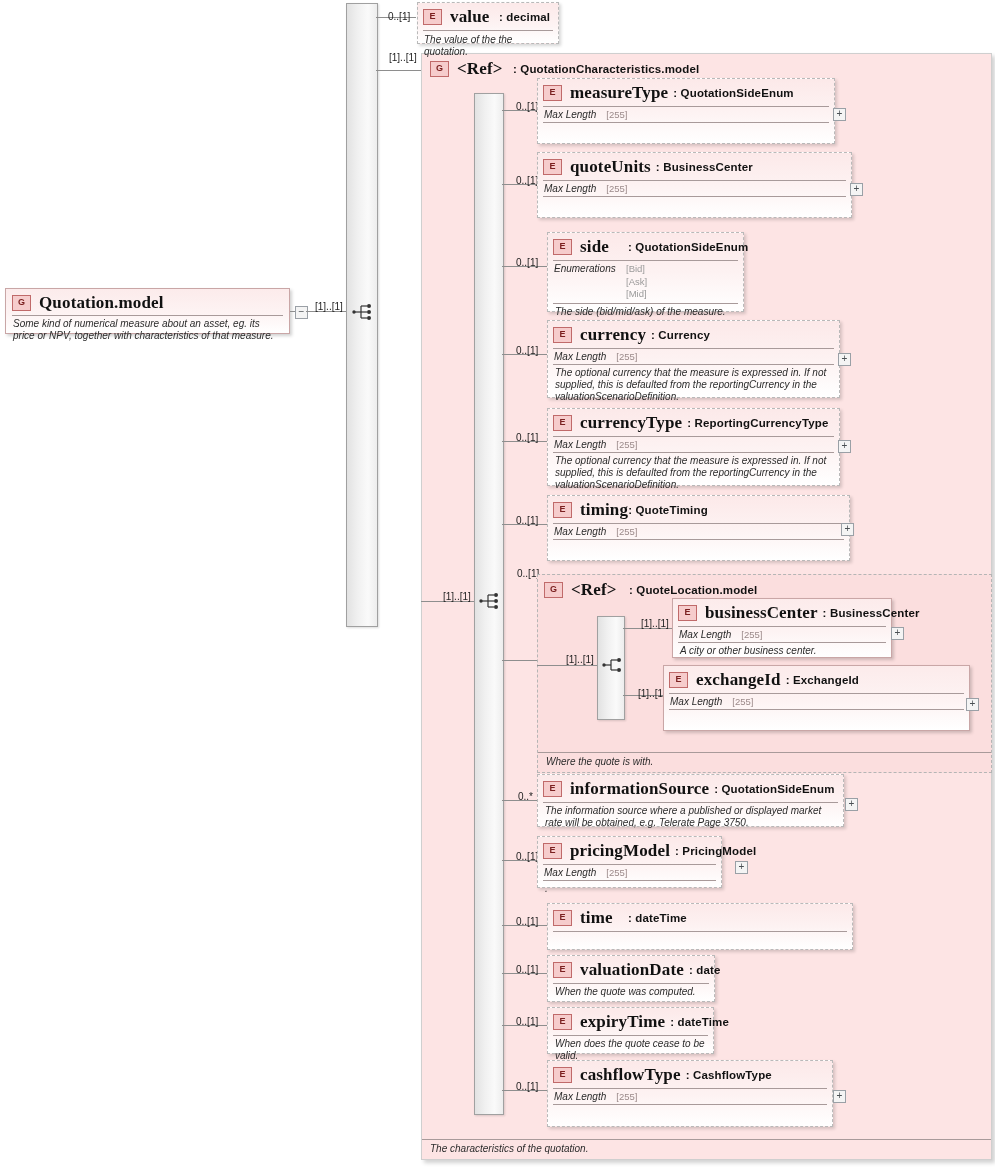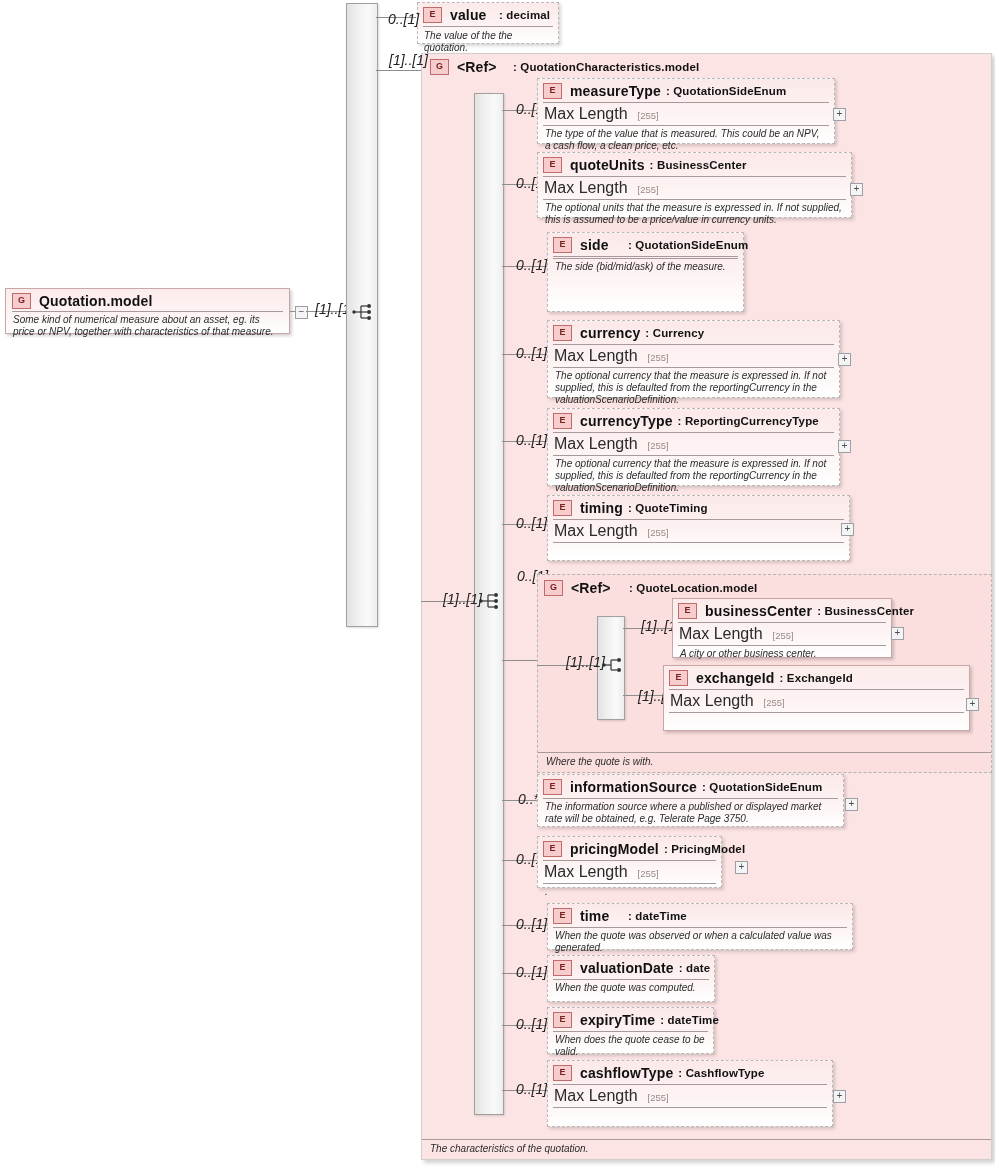--- a/index.html
+++ b/index.html
@@ -15,40 +15,40 @@
               box-shadow:2px 2px 3px rgba(0,0,0,.18);}
   .node.dashed{border:1px dashed #b9b9b9;background:linear-gradient(180deg,#fce9e9 0%,#fdf2f2 50%,#ffffff 100%);}
   .node.dashed-sh{box-shadow:2px 2px 3px rgba(0,0,0,.16);}
 
   .nrow{display:flex;align-items:center;padding:4px 6px 3px 6px;}
   .badge{
     width:17px;height:14px;min-width:17px;border:1px solid #c06a6a;background:#f6cccc;
     color:#7a2020;font-size:9px;font-weight:bold;line-height:12px;text-align:center;
     margin-right:8px;font-family:"Liberation Sans",sans-serif;
   }
-  .nm{font-weight:bold;font-size:14px;letter-spacing:.15px;color:#111;white-space:nowrap;}
+  .nm{font-weight:bold;font-size:17px;letter-spacing:.15px;color:#111;white-space:nowrap;font-family:Liberation Serif, serif;}
   .tp{font-weight:bold;font-size:11.5px;letter-spacing:.15px;color:#111;white-space:nowrap;}
   .sep{border-top:1px solid #a89a9a;margin:0 6px;}
   .facet{display:flex;align-items:baseline;padding:2px 6px 2px 6px;}
-  .facet .fl{font-size:16px;color:#2a2a2a;text-align:center;}
+  .facet .fl{font-style:italic;font-size:10px;color:#2a2a2a;text-align:center;}
   .facet .fv{font-size:9.5px;color:#9b8a8a;margin-left:10px;}
   .enum{display:flex;padding:2px 6px 1px 6px;}
   .enum .fl{font-style:italic;font-size:10px;color:#2a2a2a;min-width:72px;}
   .enum .evals{font-size:9.5px;color:#9b9b9b;line-height:12.5px;}
   .doc{font-style:italic;font-size:10px;line-height:12px;color:#2b2b2b;padding:2px 7px 4px 7px;}
 
   
   .plus,.minus{
     position:absolute;width:11px;height:11px;border:1px solid #9aa0a6;background:#f4f4f4;
     font-size:10px;line-height:9px;text-align:center;color:#4a5054;
     font-family:"Liberation Sans",sans-serif;
   }
 
   
-  .card{position:absolute;font-style:italic;font-size:14px;color:#222;white-space:nowrap;}
+  .card{position:absolute;font-size:10px;color:#222;white-space:nowrap;}
 
   
   .hline{position:absolute;height:0;border-top:1px solid #8e8e8e;}
 
   
   .seqbar{position:absolute;border:1px solid #a0a0a0;
           background:linear-gradient(90deg,#e2e2e2 0%,#f0f0f0 35%,#fafafa 70%,#ededed 100%);
           box-shadow:1px 1px 2px rgba(0,0,0,.14);}
   .seqicon{position:absolute;}
 
@@ -136,51 +136,57 @@
     <span class="badge">E</span>
     <span class="nm">measureType</span>
     <span class="tp" style="margin-left:5px;">: QuotationSideEnum</span>
   </div>
   <div class="sep" style="margin:1px 5px 0 5px;"></div>
   <div class="facet">
     <span class="fl">Max Length</span>
     <span class="fv">[255]</span>
   </div>
   <div class="sep" style="margin:0 5px;"></div>
-  <div class="doc">The type of the value that is measured. This could be an NPV, a cash flow, a clean price, etc.</div>
 </div>
 <div class="plus" style="left:833px;top:108px;">+</div>
 
 <div class="hline" style="left:502px;top:184px;width:35px;"></div>
 <div class="card" style="left:516px;top:175px;">0..[1]</div>
 <div class="node dashed dashed-sh" style="left:537px;top:152px;width:315px;height:66px;">
   <div class="nrow" style="padding:4px 5px 2px 5px;">
     <span class="badge">E</span>
     <span class="nm">quoteUnits</span>
     <span class="tp" style="margin-left:5px;">: BusinessCenter</span>
   </div>
   <div class="sep" style="margin:1px 5px 0 5px;"></div>
   <div class="facet">
     <span class="fl">Max Length</span>
     <span class="fv">[255]</span>
   </div>
   <div class="sep" style="margin:0 5px;"></div>
-  <div class="doc">The optional units that the measure is expressed in. If not supplied, this is assumed to be a price/value in currency units.</div>
 </div>
 <div class="plus" style="left:850px;top:183px;">+</div>
 
 <div class="hline" style="left:502px;top:266px;width:45px;"></div>
 <div class="card" style="left:516px;top:257px;">0..[1]</div>
 <div class="node dashed dashed-sh" style="left:547px;top:232px;width:197px;height:80px;">
   <div class="nrow" style="padding:4px 5px 2px 5px;">
     <span class="badge">E</span>
     <span class="nm" style="min-width:48px;">side</span>
     <span class="tp">: QuotationSideEnum</span>
   </div>
   <div class="sep" style="margin:1px 5px 0 5px;"></div>
+  <div class="enum">
+    <span class="fl">Enumerations</span>
+    <span class="evals">
+      <span>[Bid]</span><br>
+      <span>[Ask]</span><br>
+      <span>[Mid]</span>
+    </span>
+  </div>
   <div class="sep" style="margin:1px 5px 0 5px;"></div>
   <div class="doc">The side (bid/mid/ask) of the measure.</div>
 </div>
 
 <div class="hline" style="left:502px;top:354px;width:45px;"></div>
 <div class="card" style="left:516px;top:345px;">0..[1]</div>
 <div class="node dashed dashed-sh" style="left:547px;top:320px;width:293px;height:78px;">
   <div class="nrow" style="padding:4px 5px 2px 5px;">
     <span class="badge">E</span>
     <span class="nm">currency</span>
@@ -325,21 +331,20 @@
 
 <div class="hline" style="left:502px;top:925px;width:45px;"></div>
 <div class="card" style="left:516px;top:916px;">0..[1]</div>
 <div class="node dashed dashed-sh" style="left:547px;top:903px;width:306px;height:47px;">
   <div class="nrow" style="padding:4px 5px 2px 5px;">
     <span class="badge">E</span>
     <span class="nm" style="min-width:48px;">time</span>
     <span class="tp">: dateTime</span>
   </div>
   <div class="sep" style="margin:1px 5px 0 5px;"></div>
-  <div class="doc">When the quote was observed or when a calculated value was generated.</div>
 </div>
 
 <div class="hline" style="left:502px;top:973px;width:45px;"></div>
 <div class="card" style="left:516px;top:964px;">0..[1]</div>
 <div class="node dashed dashed-sh" style="left:547px;top:955px;width:168px;height:47px;">
   <div class="nrow" style="padding:4px 5px 2px 5px;">
     <span class="badge">E</span>
     <span class="nm">valuationDate</span>
     <span class="tp" style="margin-left:5px;">: date</span>
   </div>

